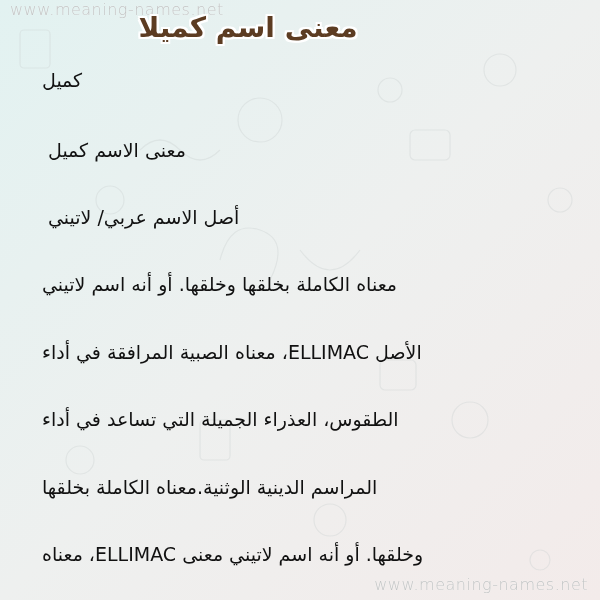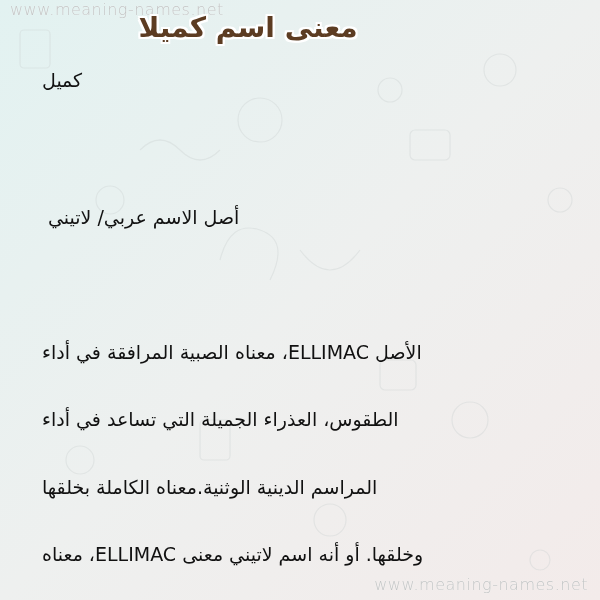--- a/index.html
+++ b/index.html
@@ -54,20 +54,22 @@
   <path d="M300 250 q30 40 60 0"></path>
   <path d="M220 260 q10 -40 40 -30 q30 10 10 50"></path>
 </svg>
 
 <div class="watermark wm-top">www.meaning-names.net</div>
 
 <h1 class="title" style="margin:0;">معنى اسم كميلا</h1>
 
 <div class="body-lines">
   <div class="line" style="top:66px;">كميل</div>
+  <div class="line" style="top:136px; left:48px;">معنى الاسم كميل</div>
   <div class="line" style="top:203px; left:48px;">أصل الاسم عربي/ لاتيني</div>
+  <div class="line" style="top:270px;">معناه الكاملة بخلقها وخلقها. أو أنه اسم لاتيني</div>
   <div class="line" style="top:405px;">الطقوس، العذراء الجميلة التي تساعد في أداء</div>
   <div class="line" style="top:338px;">الأصل ELLIMAC، معناه الصبية المرافقة في أداء</div>
   <div class="line" style="top:473px;">المراسم الدينية الوثنية.معناه الكاملة بخلقها</div>
   <div class="line" style="top:540px;">وخلقها. أو أنه اسم لاتيني معنى ELLIMAC، معناه</div>
 </div>
 
 <div class="watermark wm-bottom">www.meaning-names.net</div>
 
 </body></html>

